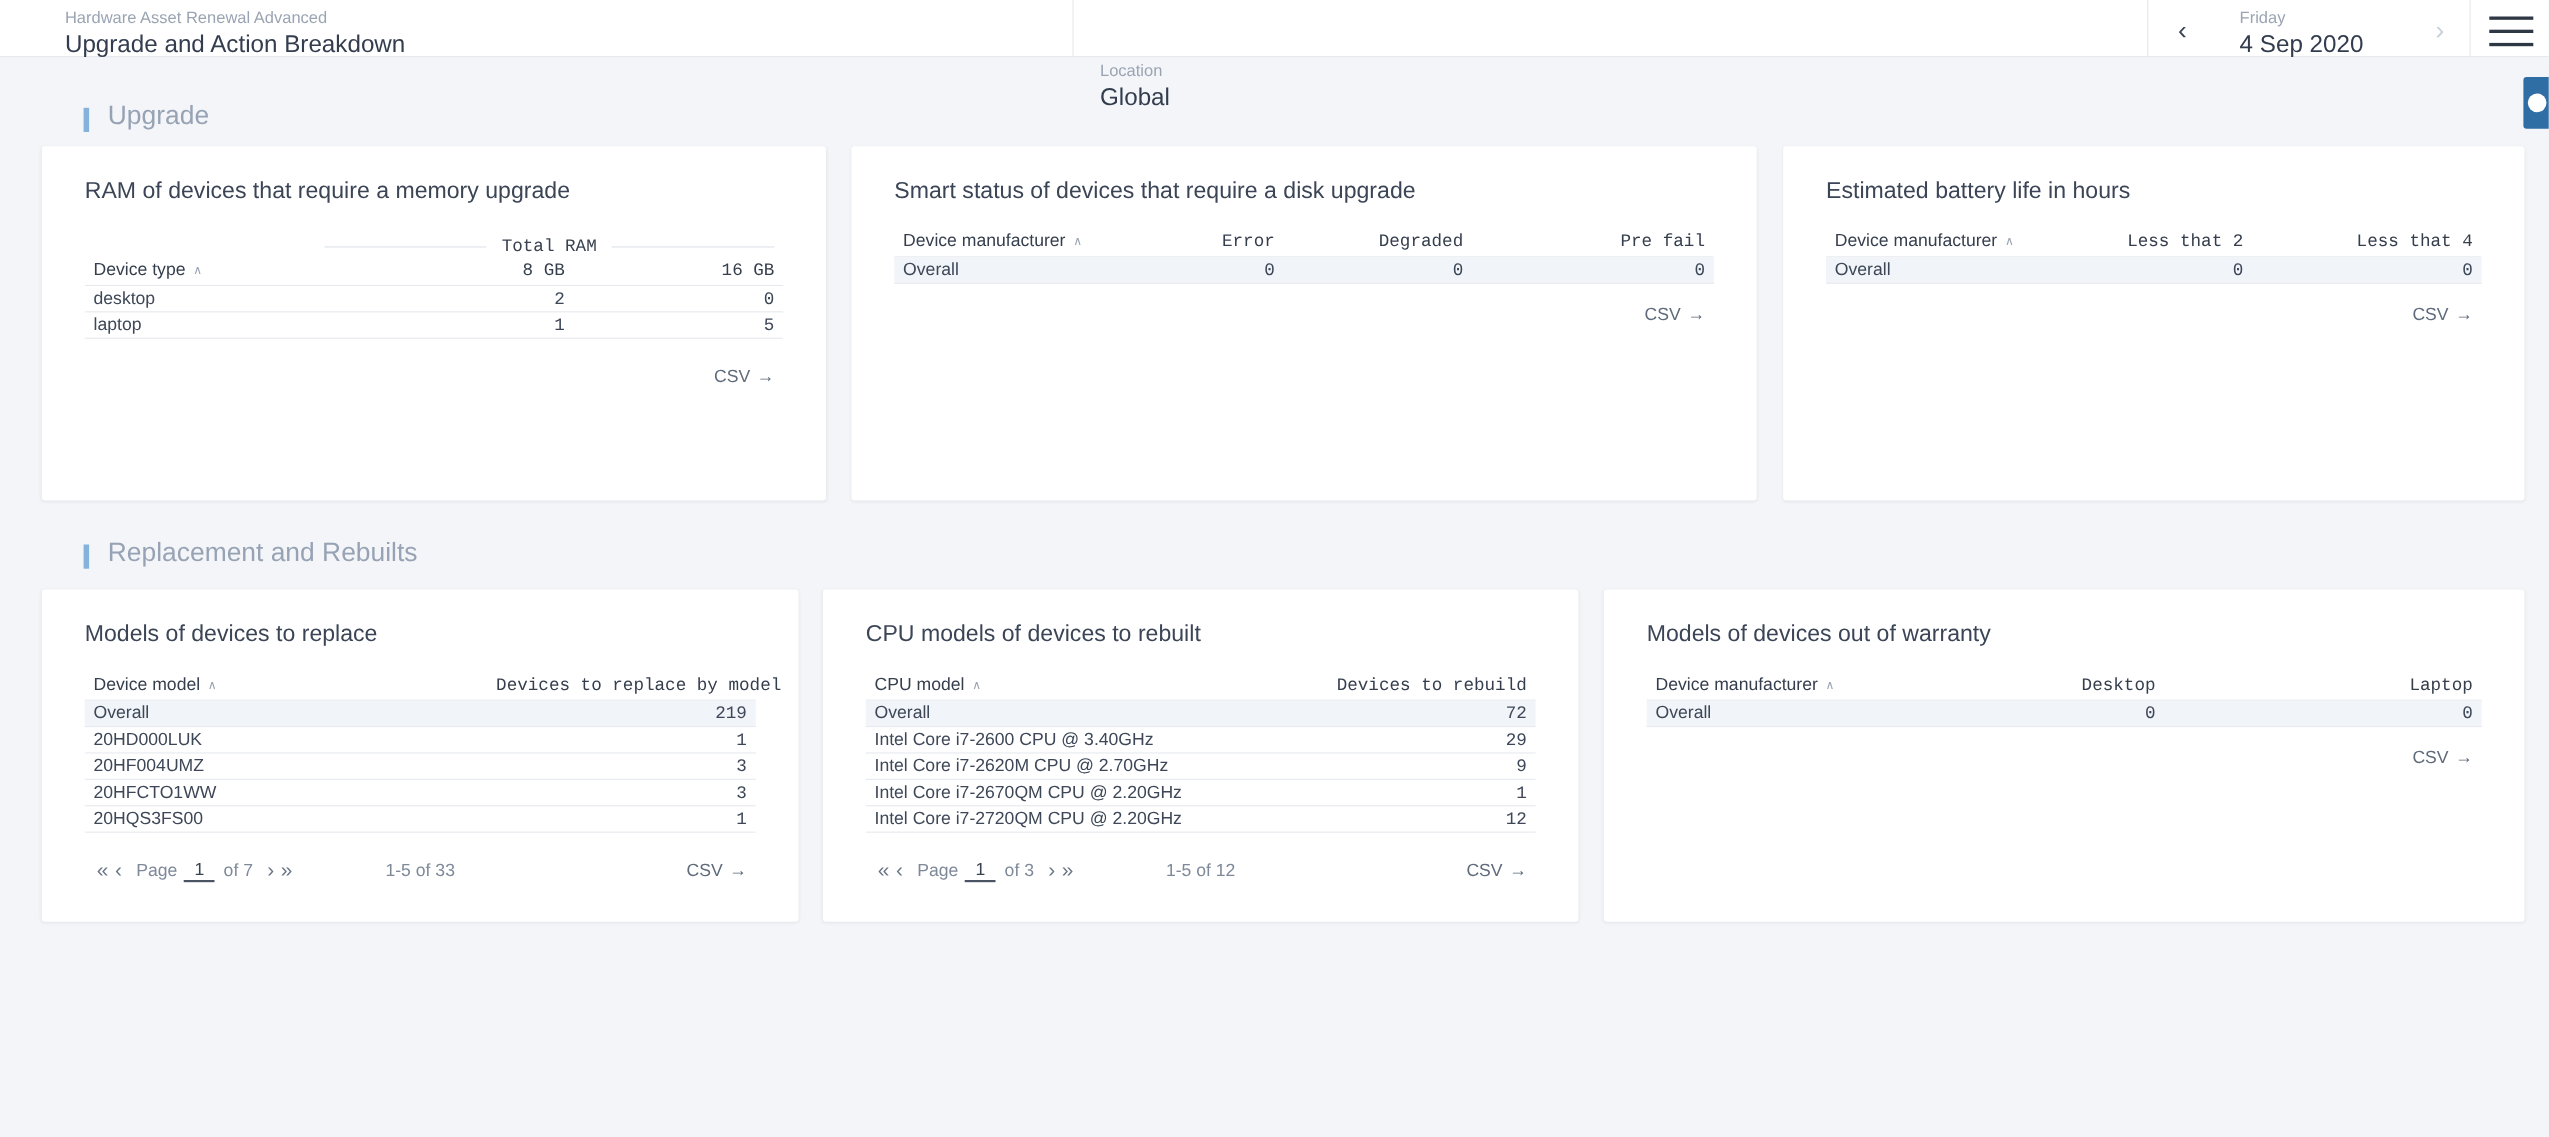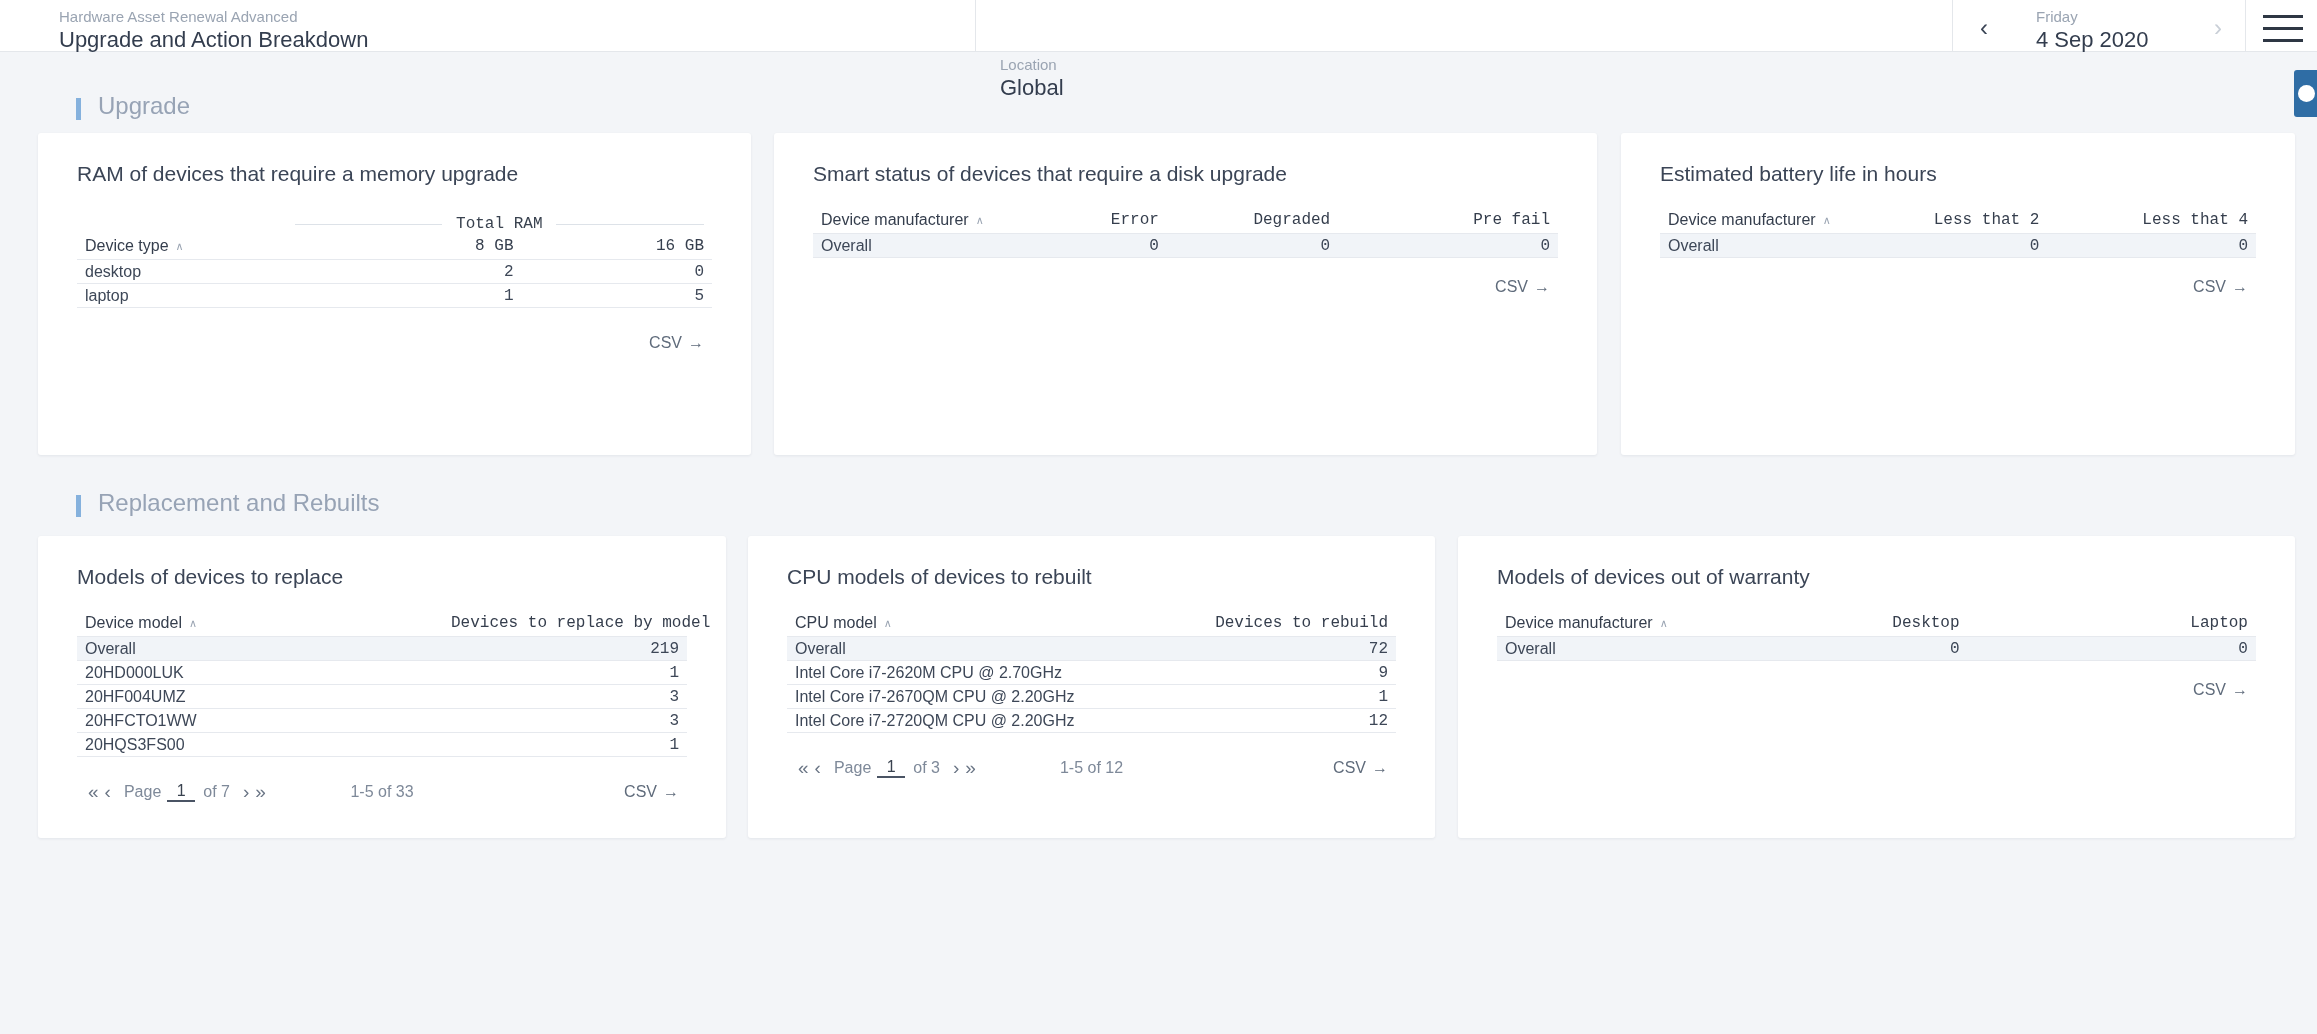--- a/index.html
+++ b/index.html
@@ -273,20 +273,24 @@
   <div class="tbl">
     <div class="thr">
       <div class="th cwa"><span>CPU model</span><span class="sort">∧</span></div>
       <div class="th cwb num">Devices to rebuild</div>
     </div>
     <div class="tdr hl">
       <div class="td cwa">Overall</div>
       <div class="td cwb num">72</div>
     </div>
     <div class="tdr">
+      <div class="td cwa">Intel Core i7-2600 CPU @ 3.40GHz</div>
+      <div class="td cwb num">29</div>
+    </div>
+    <div class="tdr">
       <div class="td cwa">Intel Core i7-2620M CPU @ 2.70GHz</div>
       <div class="td cwb num">9</div>
     </div>
     <div class="tdr">
       <div class="td cwa">Intel Core i7-2670QM CPU @ 2.20GHz</div>
       <div class="td cwb num">1</div>
     </div>
     <div class="tdr">
       <div class="td cwa">Intel Core i7-2720QM CPU @ 2.20GHz</div>
       <div class="td cwb num">12</div>

